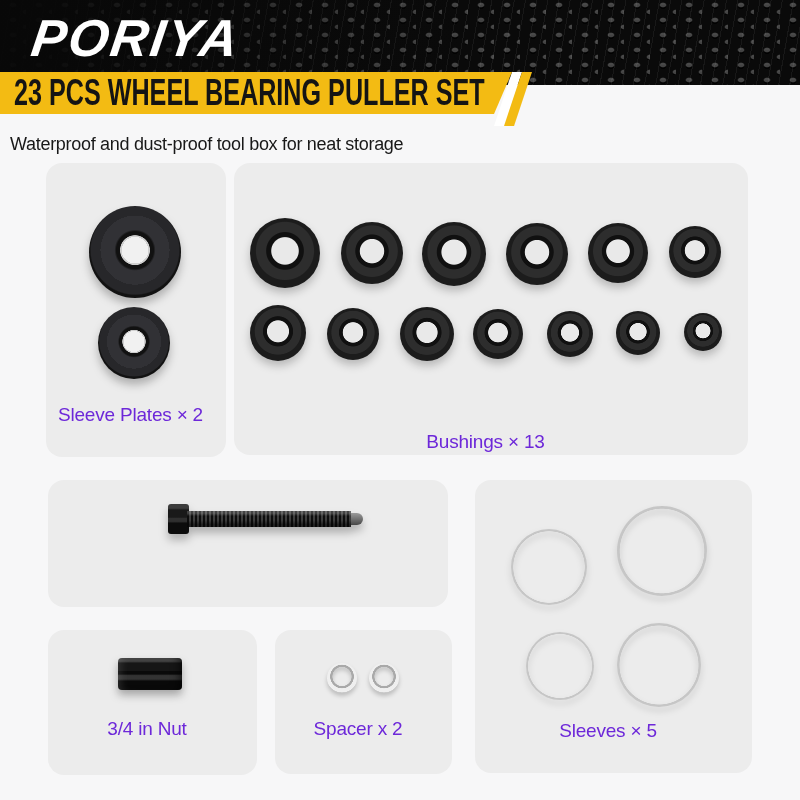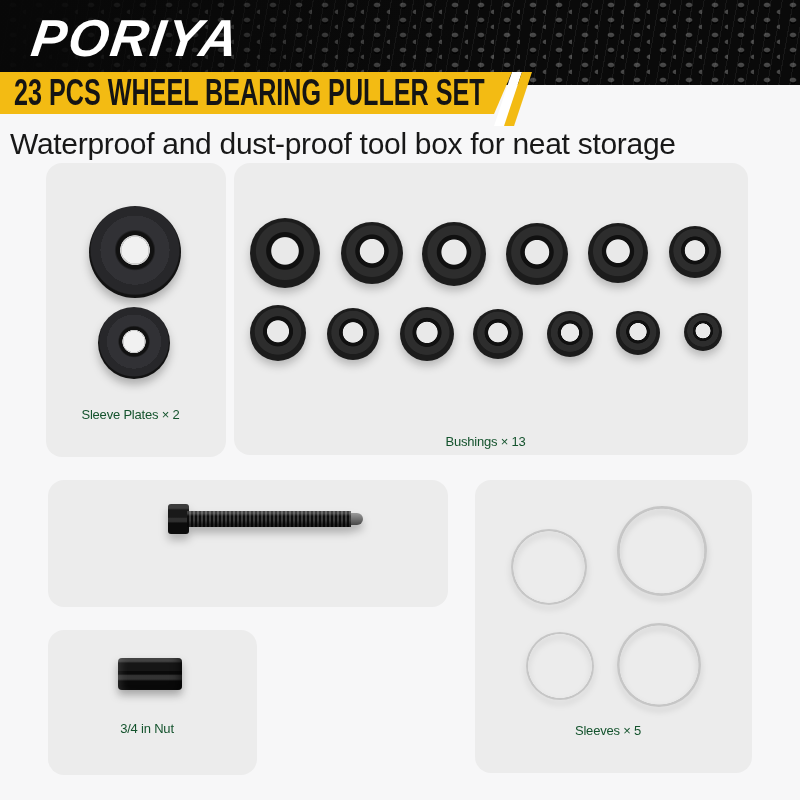--- a/index.html
+++ b/index.html
@@ -51,29 +51,29 @@
   }
   .banner-stripe{
     position:absolute;left:522px;top:72px;width:10px;height:54px;
     background:#f3bb13;z-index:2;
     transform:skewX(-18.4deg);transform-origin:0 0;
   }
 
   
   .subtitle{
     position:absolute;left:10px;top:128px;width:780px;
-    font-size:30px;line-height:32px;color:#181818;letter-spacing:-0.3px;
+    font-size:18px;line-height:32px;color:#181818;letter-spacing:-0.3px;
     white-space:nowrap;
   }
 
   
   .panel{position:absolute;background:#ececec;border-radius:16px;}
   .plabel{
     position:absolute;left:0;right:11px;text-align:center;
-    font-size:13px;line-height:22px;color:#14532d;letter-spacing:-0.2px;
+    font-size:19px;line-height:22px;color:#6d28d9;letter-spacing:-0.2px;
     white-space:nowrap;
   }
   #p-plates {left:46px;top:163px;width:180px;height:294px;}
   #p-bushings{left:234px;top:163px;width:514px;height:292px;}
   #p-screw  {left:48px;top:480px;width:400px;height:127px;}
   #p-sleeves{left:475px;top:480px;width:277px;height:293px;}
   #p-nut    {left:48px;top:630px;width:209px;height:145px;}
   #p-spacer {left:275px;top:630px;width:177px;height:144px;}
 
   
@@ -193,14 +193,19 @@
     <div class="part ring" style="left:51px;top:152px;width:68px;height:68px;"></div>
     <div class="part ring" style="left:142px;top:143px;width:84px;height:84px;"></div>
     <div class="plabel" style="top:240px;">Sleeves × 5</div>
   </section>
 
   <section class="panel" id="p-nut">
     <div class="nut"></div>
     <div class="plabel" style="top:88px;">3/4 in Nut</div>
   </section>
 
+  <section class="panel" id="p-spacer">
+    <div class="part spacer" style="left:52px;top:33px;width:30px;height:30px;"></div>
+    <div class="part spacer" style="left:94px;top:33px;width:30px;height:30px;"></div>
+    <div class="plabel" style="top:88px;">Spacer x 2</div>
+  </section>
 
 </div>
 
 </body></html>

